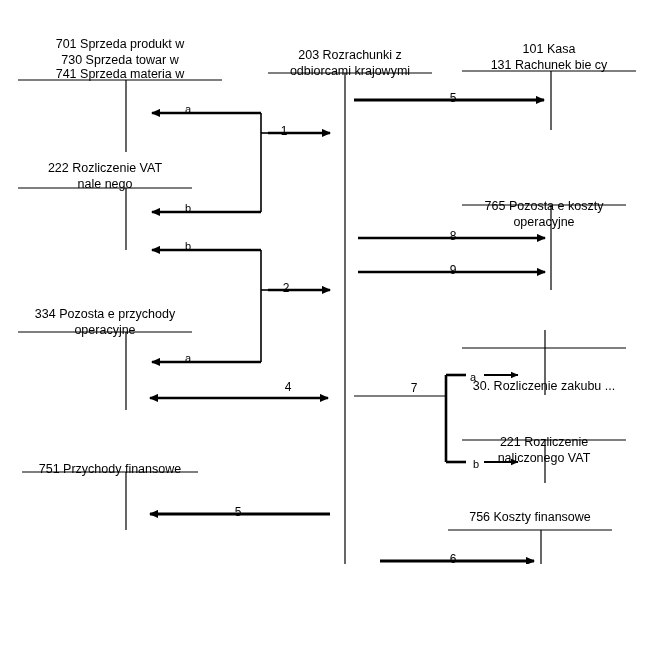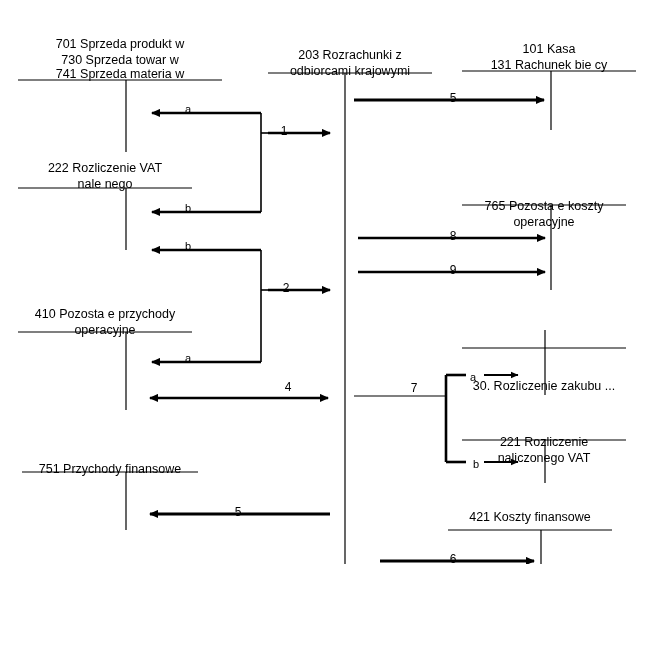--- a/index.html
+++ b/index.html
@@ -183,21 +183,21 @@
     <span class="l2">730 Sprzeda  towar w</span>
     <span class="l2" style="position:relative; top:-2px;">741 Sprzeda  materia  w</span>
   </div>
 
   <div class="acct-label" style="left:18px; top:160px; width:174px;">
     <span>222 Rozliczenie VAT</span>
     <span class="l2">nale  nego</span>
   </div>
 
   <div class="acct-label" style="left:18px; top:306px; width:174px;">
-    <span>410 Pozosta e przychody</span>
+    <span>334 Pozosta e przychody</span>
     <span class="l2">operacyjne</span>
   </div>
 
   <div class="acct-label" style="left:22px; top:461px; width:176px;">
     <span>751 Przychody finansowe</span>
   </div>
 
   <div class="acct-label" style="left:262px; top:47px; width:176px;">
     <span>203 Rozrachunki z</span>
     <span class="l2">odbiorcami krajowymi</span>
@@ -216,21 +216,21 @@
   <div class="acct-label" style="left:462px; top:338px; width:164px;margin-top:40px;">
     <span>30. Rozliczenie zakubu ...</span>
   </div>
 
   <div class="acct-label" style="left:462px; top:434px; width:164px;">
     <span>221 Rozliczenie</span>
     <span class="l2">naliczonego VAT</span>
   </div>
 
   <div class="acct-label" style="left:448px; top:509px; width:164px;">
-    <span>421 Koszty finansowe</span>
+    <span>756 Koszty finansowe</span>
   </div>
 
   <div class="flow-sub" style="left:178px; top:103px; width:20px;">a</div>
   <div class="flow-num" style="left:274px; top:124px; width:20px;">1</div>
   <div class="flow-sub" style="left:178px; top:202px; width:20px;">b</div>
 
   <div class="flow-sub" style="left:178px; top:240px; width:20px;">b</div>
   <div class="flow-num" style="left:276px; top:281px; width:20px;">2</div>
   <div class="flow-sub" style="left:178px; top:352px; width:20px;">a</div>
 

